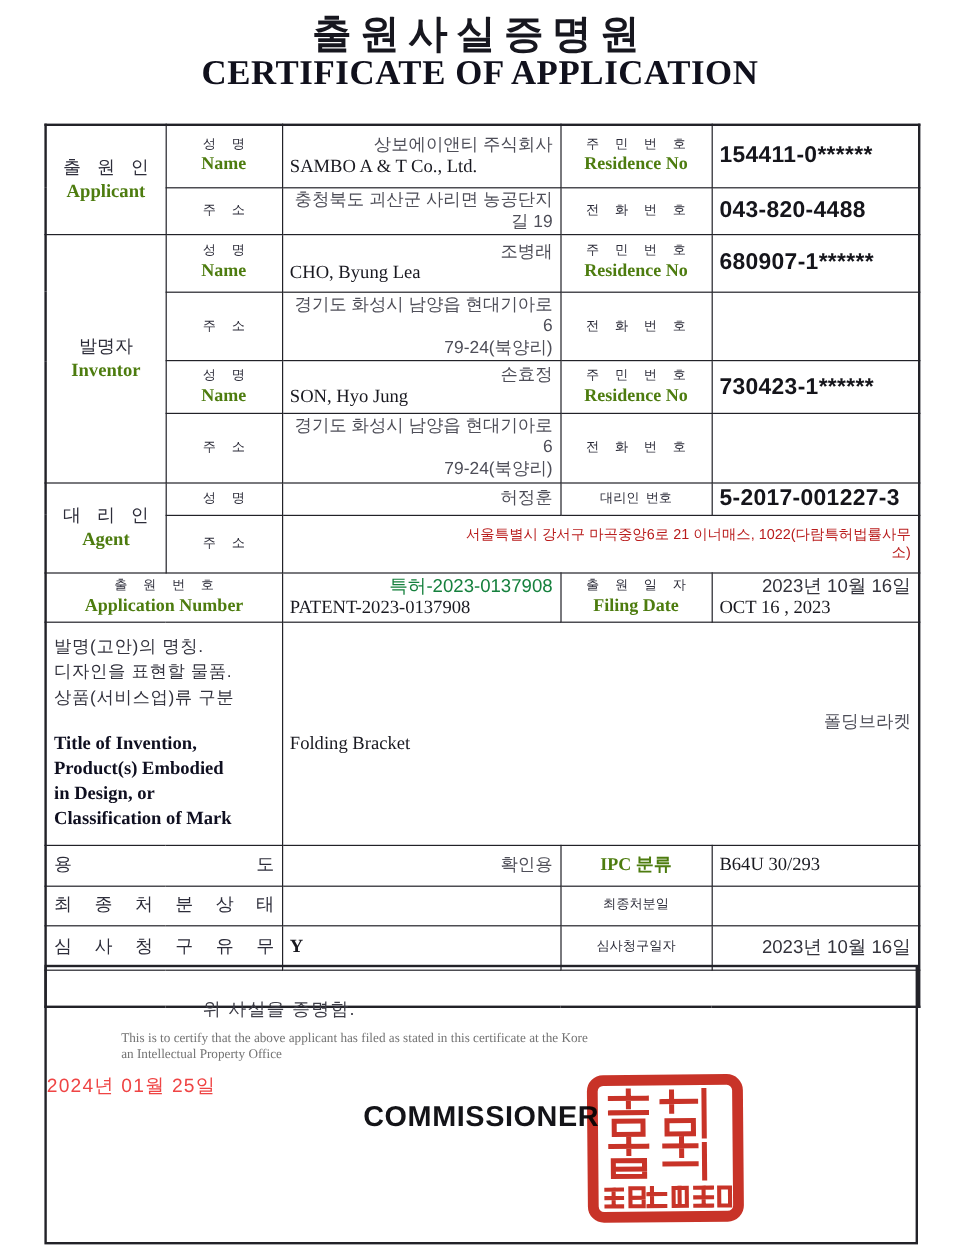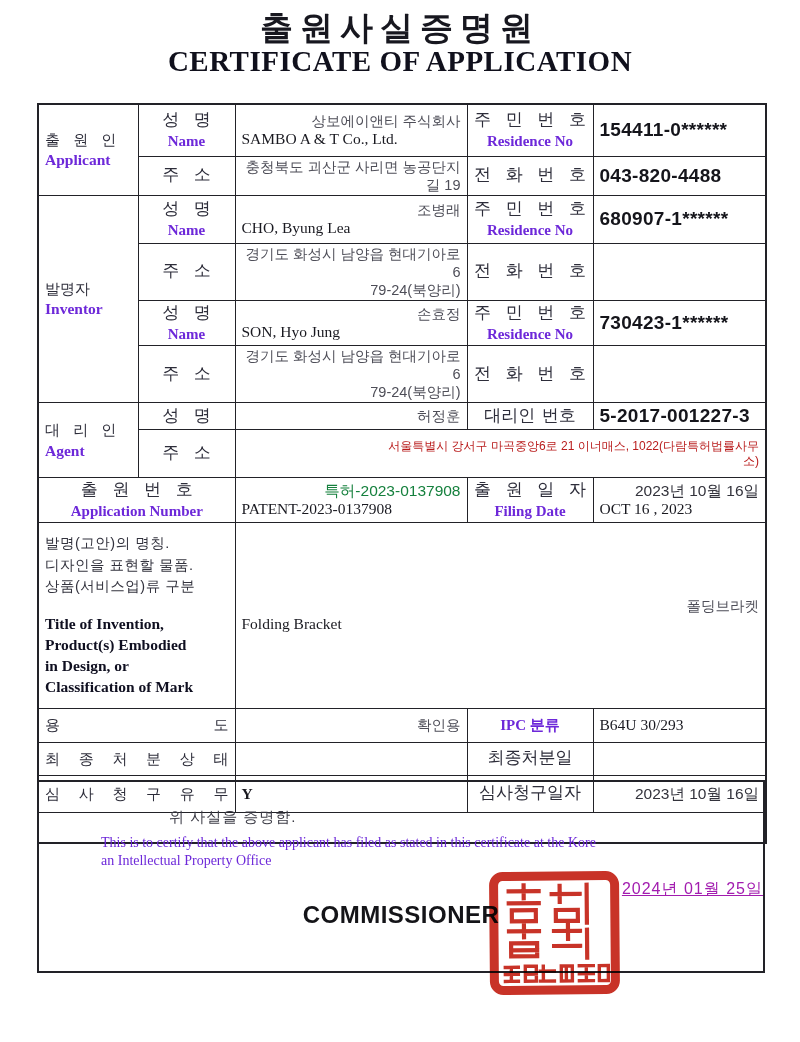--- a/index.html
+++ b/index.html
@@ -25,53 +25,53 @@
   table.cert td {
     border:1.6px solid #222228; padding:1px 6px; vertical-align:middle;
     overflow:hidden;
   }
   
   .r1{height:52px}.r2{height:33px}.r3{height:48px}.r4{height:38px}
   .r5{height:44px}.r6{height:38px}.r7{height:27px}.r8{height:48px}
   .r9{height:41px}.r10{height:186px}.r11{height:34px}.r12{height:33px}
   .r13{height:37px}.r14{height:31px}
 
-  .group { text-align:left; }
+  .group { text-align:center; }
   .lk { display:block; font-size:15px; color:#2d2d3a; word-spacing:9px; line-height:1.35; }
   .le { display:block; font-family:"Liberation Serif", serif; font-weight:700;
-        font-size:15.5px; color:#6d28d9; line-height:1.25; }
+        font-size:15.5px; color:#4d7c0f; line-height:1.25; }
   .lbl { text-align:center; }
-  .lbl .lk { font-size:17px; word-spacing:10px; }
+  .lbl .lk { font-size:11px; word-spacing:10px; }
   .lbl .le { font-size:15px; }
 
   .val { text-align:left; padding-left:8px; }
   .vko { display:block; font-size:14.5px; color:#4e4e58; white-space:pre-line; line-height:1.25;text-align:right; }
   .ven { display:block; font-family:"Liberation Serif", serif; font-size:15.5px;
          color:#191920; line-height:1.2; }
   .num { display:block; font-family:Liberation Sans, sans-serif; font-size:19px;
          font-weight:600; color:#15151b; letter-spacing:0.3px; }
 
   td.spread { text-align:justify; text-align-last:justify; padding:0 42px; }
   td.spread .lk { display:inline; word-spacing:2px; font-size:15px;margin-top:48px; }
 
   td.ttl { vertical-align:top; padding-top:5px; }
   .tlbl-ko { display:block; font-size:14.5px; color:#33333e; white-space:pre-line;
              line-height:1.5; letter-spacing:0.5px; }
   .tlbl-en { display:block; margin-top:16px; font-family:"Liberation Serif", serif;
              font-weight:700; font-size:15.5px; color:#0f0f20; white-space:pre-line;
              line-height:1.35; }
 
   .cert-box {
-    position:absolute; left:37px; top:780px; width:728px; height:193px;
+    position:absolute; left:37px; top:804px; width:728px; height:233px;
     border:2.5px solid #222228; box-sizing:border-box;
   }
   .c-ko { margin:26px 0 7px 130px; font-size:15px; color:#3c3c46; letter-spacing:1px; }
   .c-en { margin:0 28px 0 62px; font-family:"Liberation Serif", serif;
-          font-size:14px; color:#6d28d9; white-space:pre-line; line-height:1.28; }
-  .c-date { margin-top:9px; text-align:right; font-size:16px; color:#a21caf; letter-spacing:1px;text-decoration:underline; }
+          font-size:11px; color:#737373; white-space:pre-line; line-height:1.28; }
+  .c-date { margin-top:9px; text-align:left; font-size:16px; color:#ef4444; letter-spacing:1px; }
   .c-comm-ko { margin-top:10px; text-align:center; font-size:34px; font-weight:600;
                color:#202027; word-spacing:28px; letter-spacing:2px; }
   .c-comm-en { margin-top:1px; text-align:center; font-size:24px; font-weight:700;
                letter-spacing:0.5px; color:#141418; }
   .seal {
     position:absolute; left:449px; top:88px; width:133px; height:126px;
     mix-blend-mode:multiply; opacity:0.95; transform:rotate(-0.5deg);
   }
 </style>
 </head>

